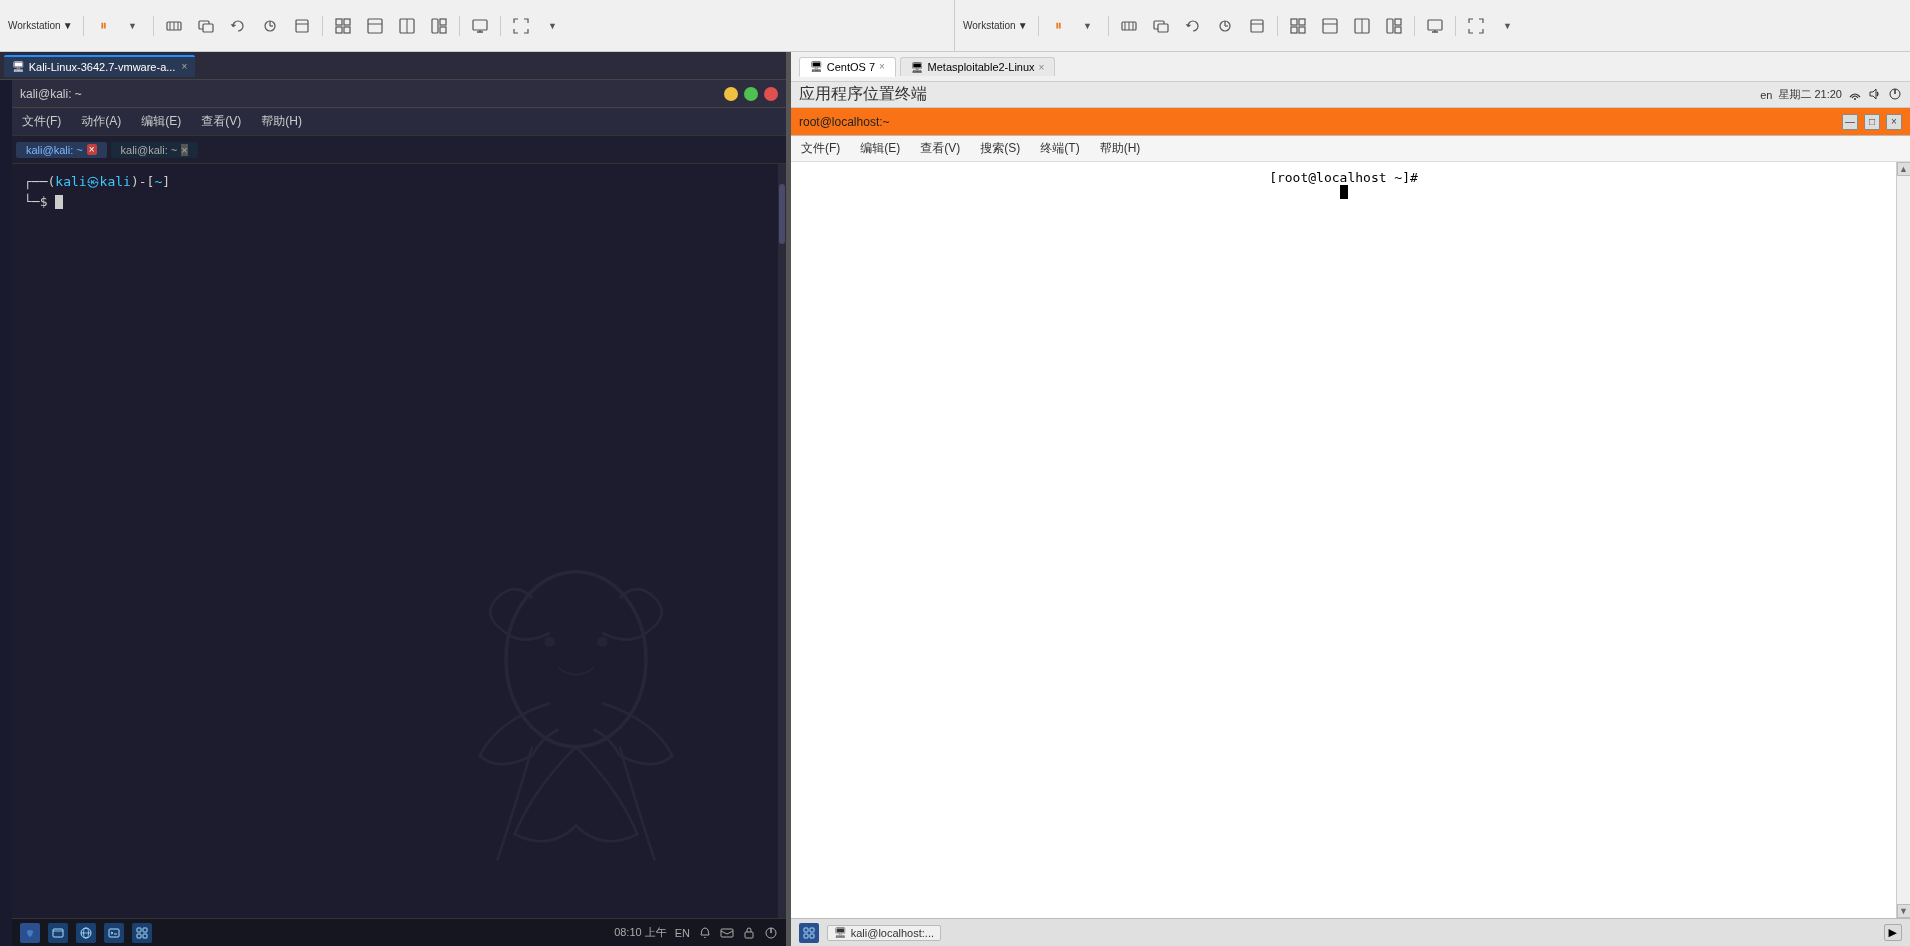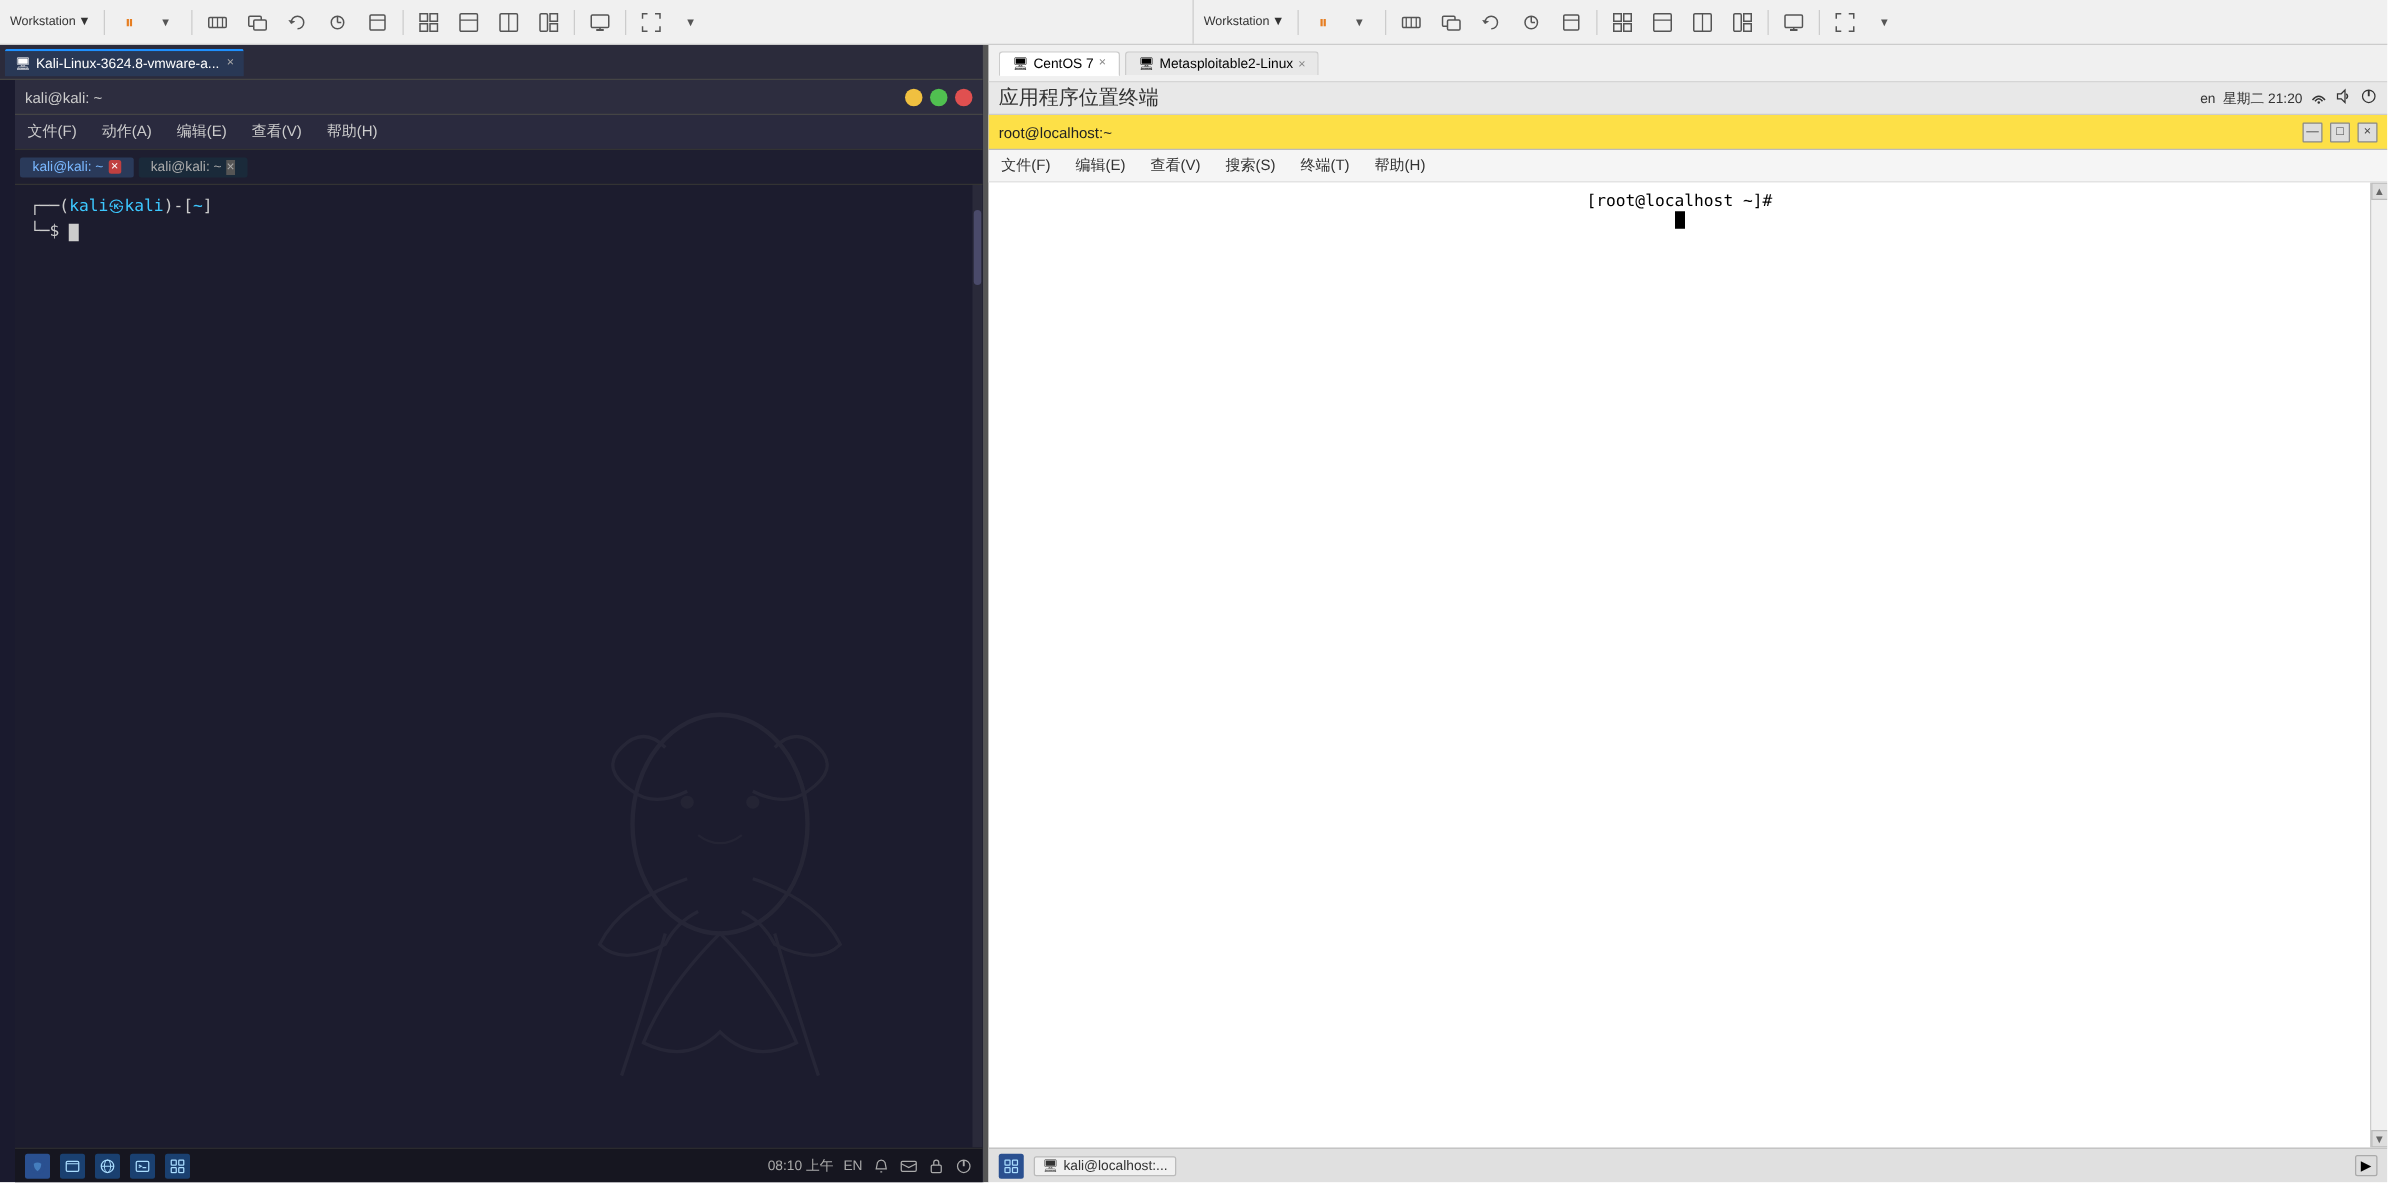--- a/index.html
+++ b/index.html
@@ -2,21 +2,21 @@
 <html><head>
   <meta charset="utf-8">
   <style>
     * { margin: 0; padding: 0; box-sizing: border-box; }
     body { width: 1910px; height: 946px; overflow: hidden; font-family: sans-serif; display: flex; flex-direction: column; }
 
     
     .vmware-topbar {
       display: flex;
       width: 100%;
-      height: 36px;
+      height: 52px;
       background: #f0f0f0;
       border-bottom: 1px solid #ccc;
       align-items: center;
     }
     .vmware-topbar-left {
       display: flex;
       align-items: center;
       width: 955px;
       border-right: 1px solid #ccc;
       height: 100%;
@@ -249,21 +249,21 @@
       display: flex;
       flex-direction: column;
       flex: 1;
       background: #fff;
       margin: 0;
     }
     .centos-titlebar {
       display: flex;
       align-items: center;
       justify-content: space-between;
-      background: #fde047;
+      background: #f97316;
       height: 28px;
       padding: 0 8px;
       border-bottom: 1px solid #bbb;
     }
     .centos-title { font-size: 12px; color: #222; }
     .centos-win-btns { display: flex; gap: 6px; }
     .centos-win-btn { width: 16px; height: 16px; border: 1px solid #888; background: #ddd; cursor: pointer; display: flex; align-items: center; justify-content: center; font-size: 10px; color: #444; border-radius: 1px; }
     .centos-menubar {
       display: flex;
       align-items: center;
@@ -503,21 +503,21 @@
   </div>
 </div>
 
 <div class="main-area">
 
   <div class="vm-left">
 
     <div class="vm-tab-bar">
       <div class="vm-tab active">
         <span style="font-size:10px;">🖥</span>
-        <span>Kali-Linux-3624.8-vmware-a...</span>
+        <span>Kali-Linux-3642.7-vmware-a...</span>
         <span class="tab-close">×</span>
       </div>
     </div>
 
     <div class="kali-window">
 
       <div class="kali-title-bar">
         <span class="kali-title">kali@kali: ~</span>
         <div class="kali-win-btns">
           <div class="kali-win-btn minimize">—</div>

